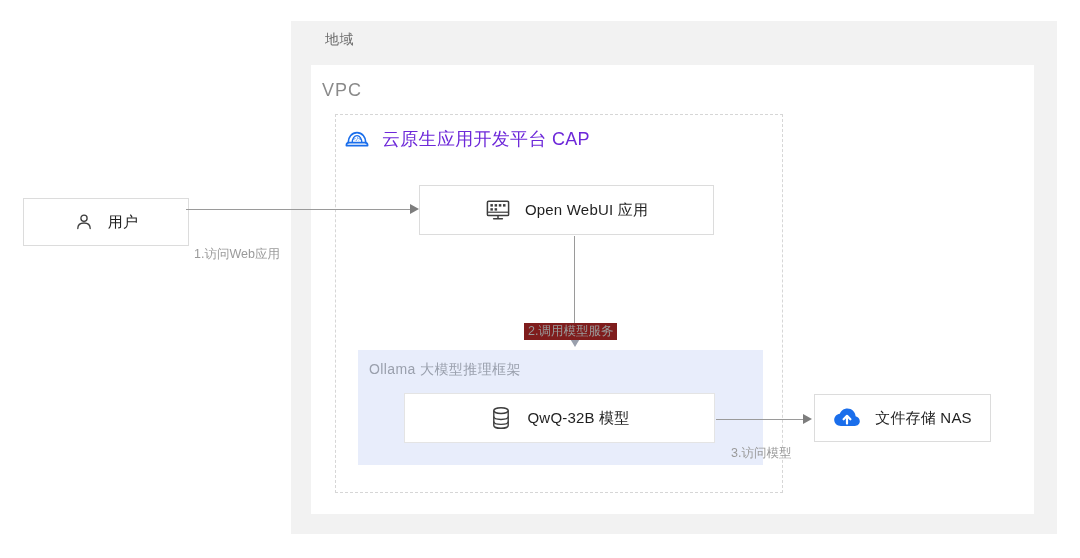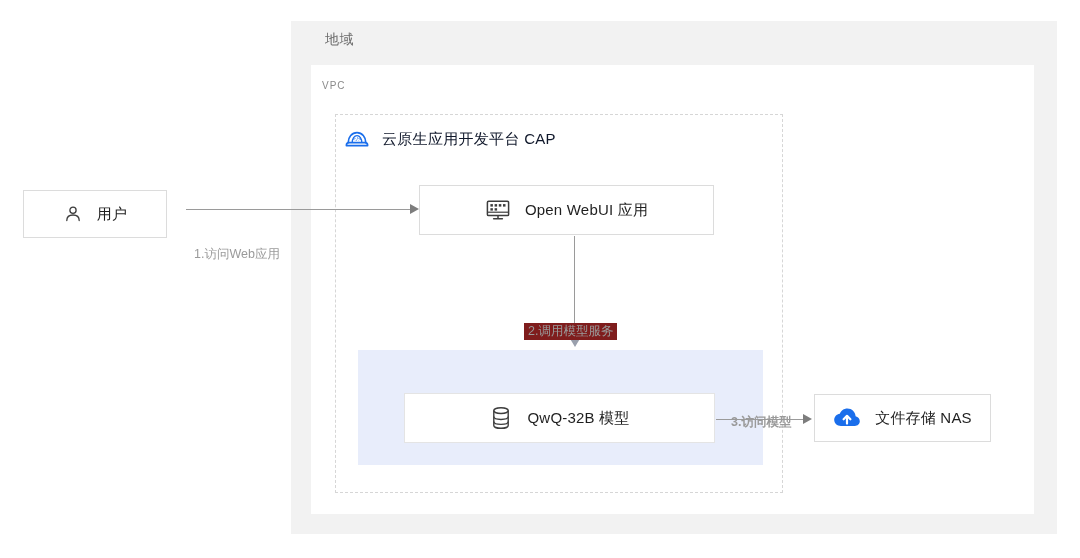--- a/index.html
+++ b/index.html
@@ -20,42 +20,42 @@
   .region-label{
     position:absolute;left:301px;top:31px;
     font-size:14px;color:#6b6b6b;letter-spacing:.5px;margin-left:24px;
   }
   .vpc-box{
     position:absolute;left:311px;top:65px;width:723px;height:449px;
     background:#ffffff;
   }
   .vpc-label{
     position:absolute;left:322px;top:80px;
-    font-size:10px;color:#8a8a8a;letter-spacing:1px;
+    font-size:18px;color:#8a8a8a;letter-spacing:1px;
   }
   .cap-box{
     position:absolute;left:335px;top:114px;width:446px;height:377px;
     border:1px dashed #d6d6d6;background:transparent;
   }
   .cap-header{
     position:absolute;left:344px;top:126px;
     display:flex;align-items:center;gap:12px;
   }
-  .cap-title{font-size:15px;color:#0f172a;letter-spacing:.3px;}
+  .cap-title{font-size:18px;color:#6d28d9;letter-spacing:.3px;}
 
   
   .node{
     position:absolute;
     background:#ffffff;border:1px solid #dcdcdc;
     display:flex;align-items:center;justify-content:center;gap:14px;
     box-sizing:border-box;
   }
   .node .lbl{font-size:15px;color:#1f1f1f;letter-spacing:.2px;white-space:nowrap;}
 
-  .user-box{left:23px;top:190px;width:144px;height:48px;}
+  .user-box{left:23px;top:198px;width:166px;height:48px;}
   .webui-box{left:419px;top:185px;width:295px;height:50px;}
   .qwq-box{left:404px;top:393px;width:311px;height:50px;border-color:#e4e4e4;justify-content:center;}
   .nas-box{left:814px;top:394px;width:177px;height:48px;}
 
   
   .ollama-box{
     position:absolute;left:358px;top:350px;width:405px;height:115px;
     background:#e8edfb;
   }
   .ollama-label{
@@ -88,21 +88,21 @@
   .e1-label{left:190px;top:202px;background:#ffffff;padding:0 4px;}
 
   
   .e2-line{left:574px;top:236px;height:106px;}
   .e2-arrow{left:569px;top:337px;}
   .e2-label{left:524px;top:279px;background:#7f1d1d;padding:0 4px;}
 
   
   .e3-line{left:716px;top:419px;width:89px;}
   .e3-arrow{left:803px;top:414px;}
-  .e3-label{left:731px;top:370px;font-weight:bold;}
+  .e3-label{left:731px;top:401px;}
 
   
   .icon{display:inline-flex;align-items:center;justify-content:center;line-height:0;}
 </style>
 </head>
 <body>
 
 <div class="canvas">
 
   <div class="region-box"></div>
@@ -118,20 +118,21 @@
         <path d="M4.2 16.6 C4.2 11.0 8.0 6.6 13.0 6.6 C18.0 6.6 21.8 11.0 21.8 16.6" fill="none" stroke="#1a6eeb" stroke-width="1.7" stroke-linecap="round"></path>
         <path d="M8.2 16.6 C8.2 12.6 10.3 9.6 13.0 9.6 C15.7 9.6 17.8 12.6 17.8 16.6" fill="none" stroke="#1a6eeb" stroke-width="1.3"></path>
         <path d="M2.4 19.3 C2.4 17.7 3.4 16.6 4.8 16.6 L21.2 16.6 C22.6 16.6 23.6 17.7 23.6 19.3 L23.6 19.6 L2.4 19.6 Z" fill="none" stroke="#1a6eeb" stroke-width="1.7" stroke-linejoin="round"></path>
         <text x="13" y="15.4" font-size="6.2" fill="#1a6eeb" font-family="'Liberation Sans',sans-serif" text-anchor="middle">&lt;/&gt;</text>
       </svg>
     </span>
     <span class="cap-title">云原生应用开发平台 CAP</span>
   </div>
 
   <div class="ollama-box"></div>
+  <div class="ollama-label">Ollama 大模型推理框架</div>
 
   <div class="node user-box">
     <span class="icon">
       <svg width="20" height="20" viewBox="0 0 20 20">
         <circle cx="10" cy="6.2" r="3.1" fill="none" stroke="#3d3d3d" stroke-width="1.3"></circle>
         <path d="M3.8 16.6 C3.8 12.9 6.6 11.0 10 11.0 C13.4 11.0 16.2 12.9 16.2 16.6" fill="none" stroke="#3d3d3d" stroke-width="1.3" stroke-linecap="round"></path>
       </svg>
     </span>
     <span class="lbl">用户</span>
   </div>

